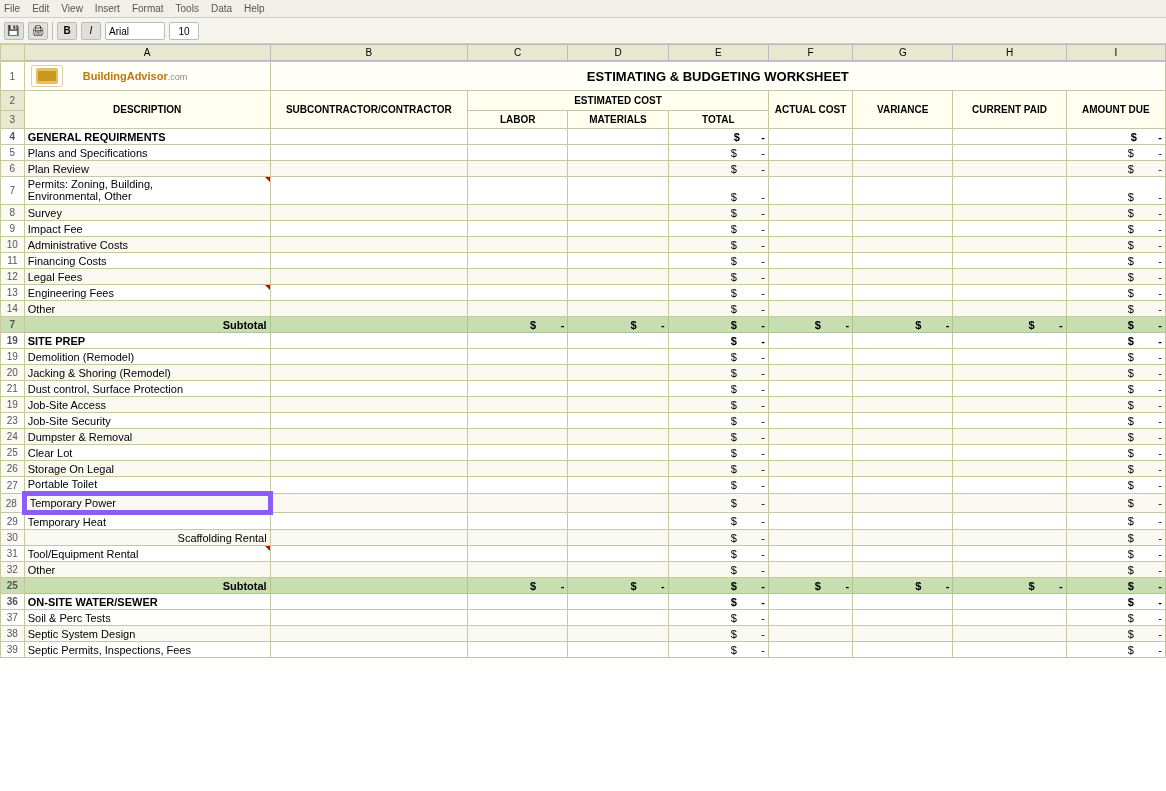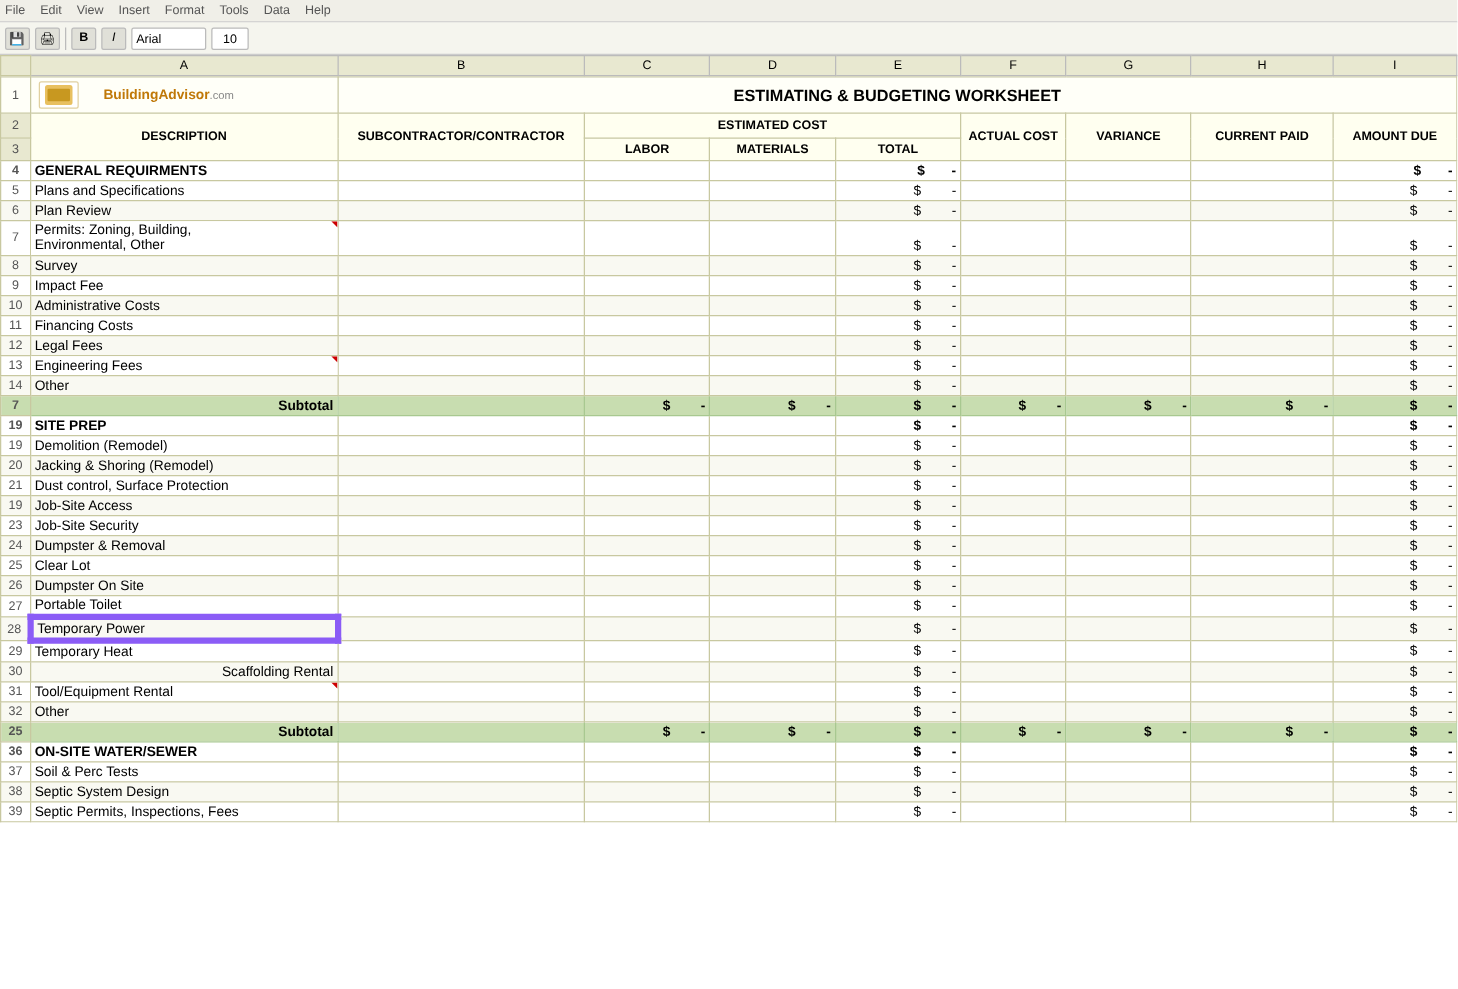--- a/index.html
+++ b/index.html
@@ -440,21 +440,21 @@
         <td style="border:1px solid #c8c8a0;"></td>
         <td style="border:1px solid #c8c8a0; text-align:right;">$&nbsp;&nbsp;&nbsp;&nbsp;&nbsp;&nbsp;&nbsp;&nbsp;-</td>
         <td style="border:1px solid #c8c8a0;"></td>
         <td style="border:1px solid #c8c8a0;"></td>
         <td style="border:1px solid #c8c8a0;"></td>
         <td style="border:1px solid #c8c8a0; text-align:right;">$&nbsp;&nbsp;&nbsp;&nbsp;&nbsp;&nbsp;&nbsp;&nbsp;-</td>
       </tr>
 
       <tr class="data-row2" style="height:16px;">
         <td class="rn">26</td>
-        <td style="border:1px solid #c8c8a0;">Dumpster On Site</td>
+        <td style="border:1px solid #c8c8a0;">Storage On Legal</td>
         <td style="border:1px solid #c8c8a0;"></td>
         <td style="border:1px solid #c8c8a0;"></td>
         <td style="border:1px solid #c8c8a0;"></td>
         <td style="border:1px solid #c8c8a0; text-align:right;">$&nbsp;&nbsp;&nbsp;&nbsp;&nbsp;&nbsp;&nbsp;&nbsp;-</td>
         <td style="border:1px solid #c8c8a0;"></td>
         <td style="border:1px solid #c8c8a0;"></td>
         <td style="border:1px solid #c8c8a0;"></td>
         <td style="border:1px solid #c8c8a0; text-align:right;">$&nbsp;&nbsp;&nbsp;&nbsp;&nbsp;&nbsp;&nbsp;&nbsp;-</td>
       </tr>
 

